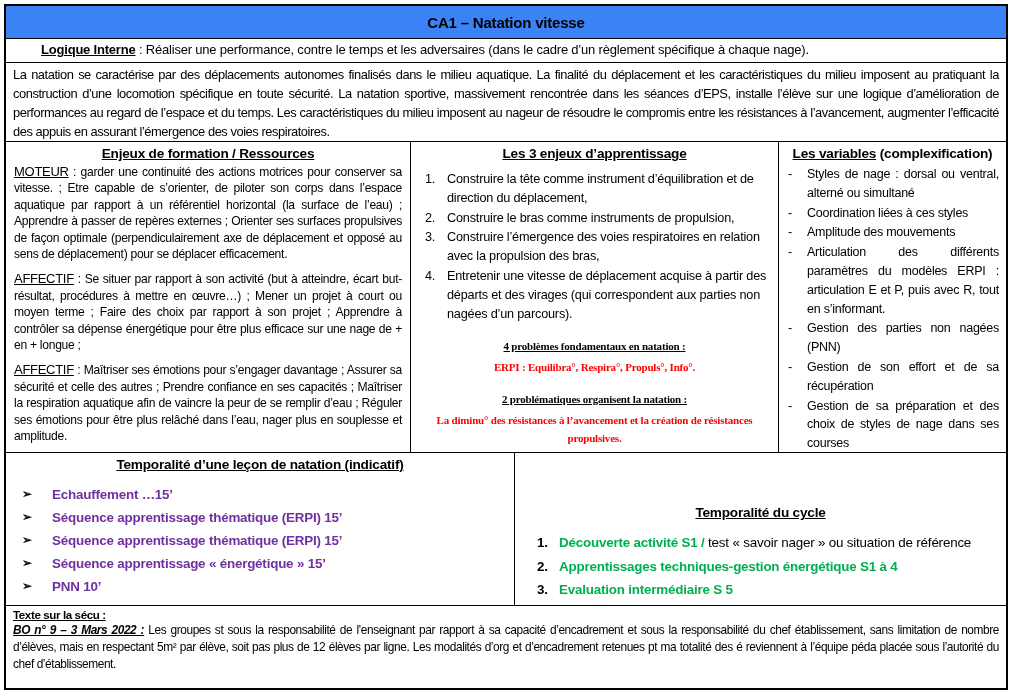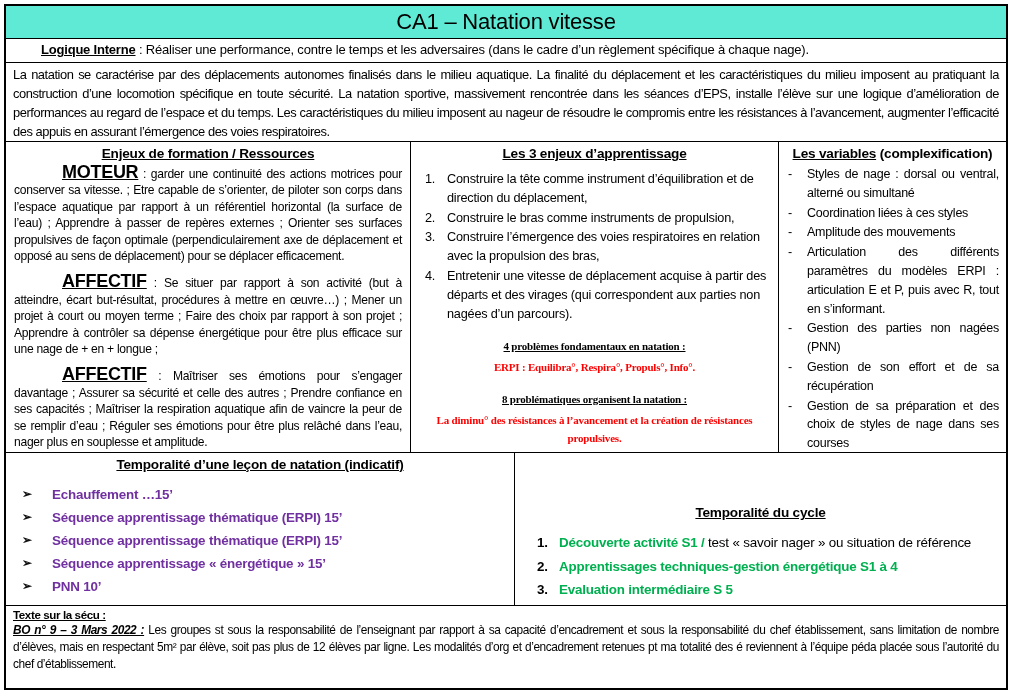--- a/index.html
+++ b/index.html
@@ -6,44 +6,44 @@
   html,body { width:1013px; height:695px; background:#fff; font-family:"Liberation Sans", sans-serif; color:#000; }
   .doc {
     position:absolute; left:4px; top:4px; width:1004px; height:686px;
     border:2px solid #000; background:#fff;
     display:flex; flex-direction:column; overflow:hidden;
   }
   .row { border-bottom:1.5px solid #000; flex-shrink:0; }
 
   
   .title-row {
-    height:33px; background:#5eead4;
+    height:33px; background:#3b82f6;
     display:flex; align-items:center; justify-content:center;
-    font-size:22px; font-weight:normal; letter-spacing:-0.2px;
+    font-size:15px; font-weight:bold; letter-spacing:-0.2px;
   }
 
   
   .logique-row { height:24px; padding:3px 7px; font-size:13px; letter-spacing:-0.2px; white-space:nowrap; overflow:hidden; }
   .logique-row .lbl { font-weight:bold; text-decoration:underline;margin-left:28px; }
 
   
   .para-row { height:79px; padding:2px 7px 0 7px; font-size:12.9px; letter-spacing:-0.45px; line-height:19px; text-align:justify; overflow:hidden; }
 
   
   .three-col { height:311px; display:flex; }
   .cell { overflow:hidden; }
   .col-left  { width:405px; border-right:1.5px solid #000; padding:2px 8px; }
   .col-mid   { width:368px; border-right:1.5px solid #000; padding:2px 6px; }
   .col-right { flex:1; padding:2px 7px; }
 
   .cell-heading { text-align:center; font-weight:bold; font-size:13.6px; letter-spacing:-0.2px; padding:2px 0 3px 0; }
   .cell-heading .u { text-decoration:underline; }
 
   .col-left p { font-size:12.1px; letter-spacing:-0.28px; line-height:16.4px; text-align:justify; margin-bottom:9px; }
-  .col-left .plabel { font-weight:bold; text-decoration:underline; font-size:18px;margin-left:48px; }
+  .col-left .plabel { font-weight:normal; text-decoration:underline; font-size:13px; }
 
   .num-list { margin-top:6px; }
   .num-item { display:flex; font-size:12.7px; letter-spacing:-0.2px; line-height:18.8px; margin-bottom:1px; }
   .num-item .num { width:30px; flex-shrink:0; padding-left:8px; }
   .mid-center { text-align:center; font-size:11px; letter-spacing:-0.2px; line-height:18.5px;font-family:Liberation Serif, serif; }
   .mid-center.hd { font-weight:bold; text-decoration:underline; margin-top:14px; }
   .red-text { color:#FF0000; font-weight:bold; }
   .mid-center.red-line { margin-top:2px; }
 
   .dash-list { margin-top:1px; }
@@ -115,21 +115,21 @@
             <span class="num">3.</span>
             <span>Construire l’émergence des voies respiratoires en relation avec la propulsion des bras,</span>
           </div>
         <div class="num-item">
             <span class="num">4.</span>
             <span>Entretenir une vitesse de déplacement acquise à partir des départs et des virages (qui correspondent aux parties non nagées d’un parcours).</span>
           </div>
       </div>
       <div class="mid-center hd">4 problèmes fondamentaux en natation :</div>
       <div class="mid-center red-text red-line">ERPI : Equilibra°, Respira°, Propuls°, Info°.</div>
-      <div class="mid-center hd">8 problématiques organisent la natation :</div>
+      <div class="mid-center hd">2 problématiques organisent la natation :</div>
       <div class="mid-center red-text red-line">La diminu° des résistances à l’avancement et la création de résistances propulsives.</div>
     </div>
 
     <div class="cell col-right">
       <div class="cell-heading">
         <span class="u">Les variables</span><span> (complexification)</span>
       </div>
       <div class="dash-list">
         <div class="dash-item"><span class="dash">-</span><span>Styles de nage : dorsal ou ventral, alterné ou simultané</span></div>
         <div class="dash-item"><span class="dash">-</span><span>Coordination liées à ces styles</span></div>

